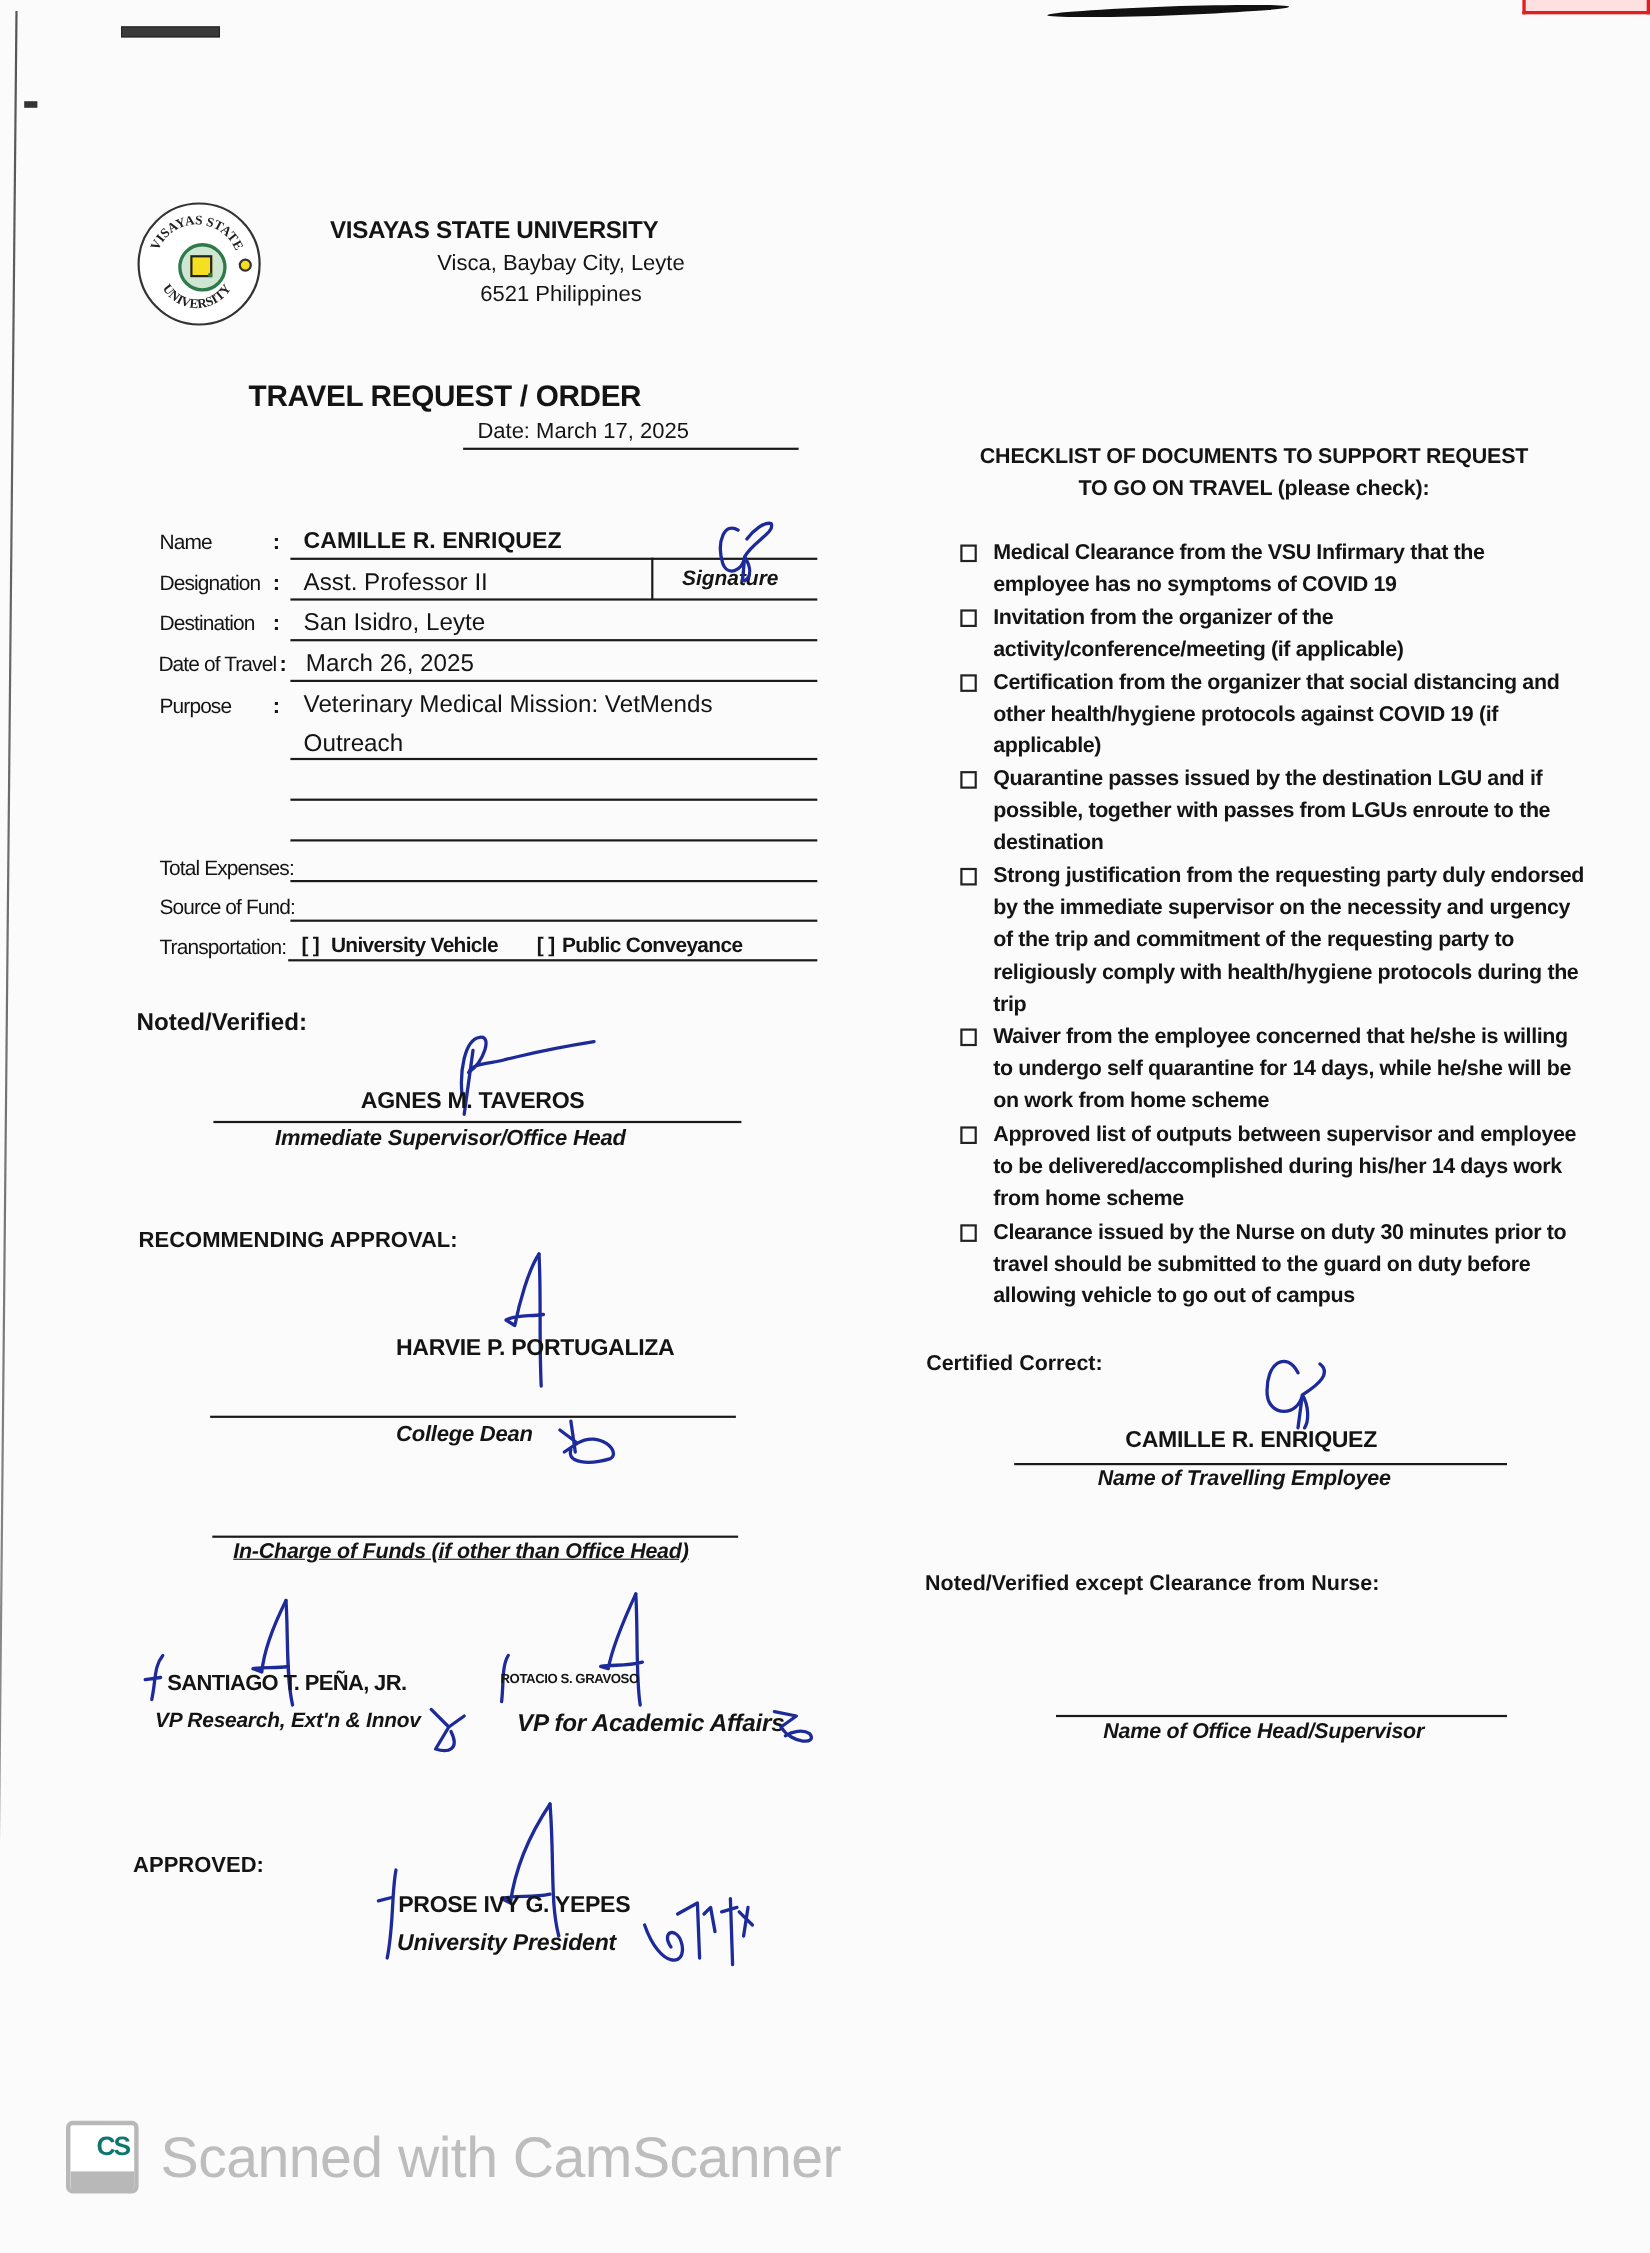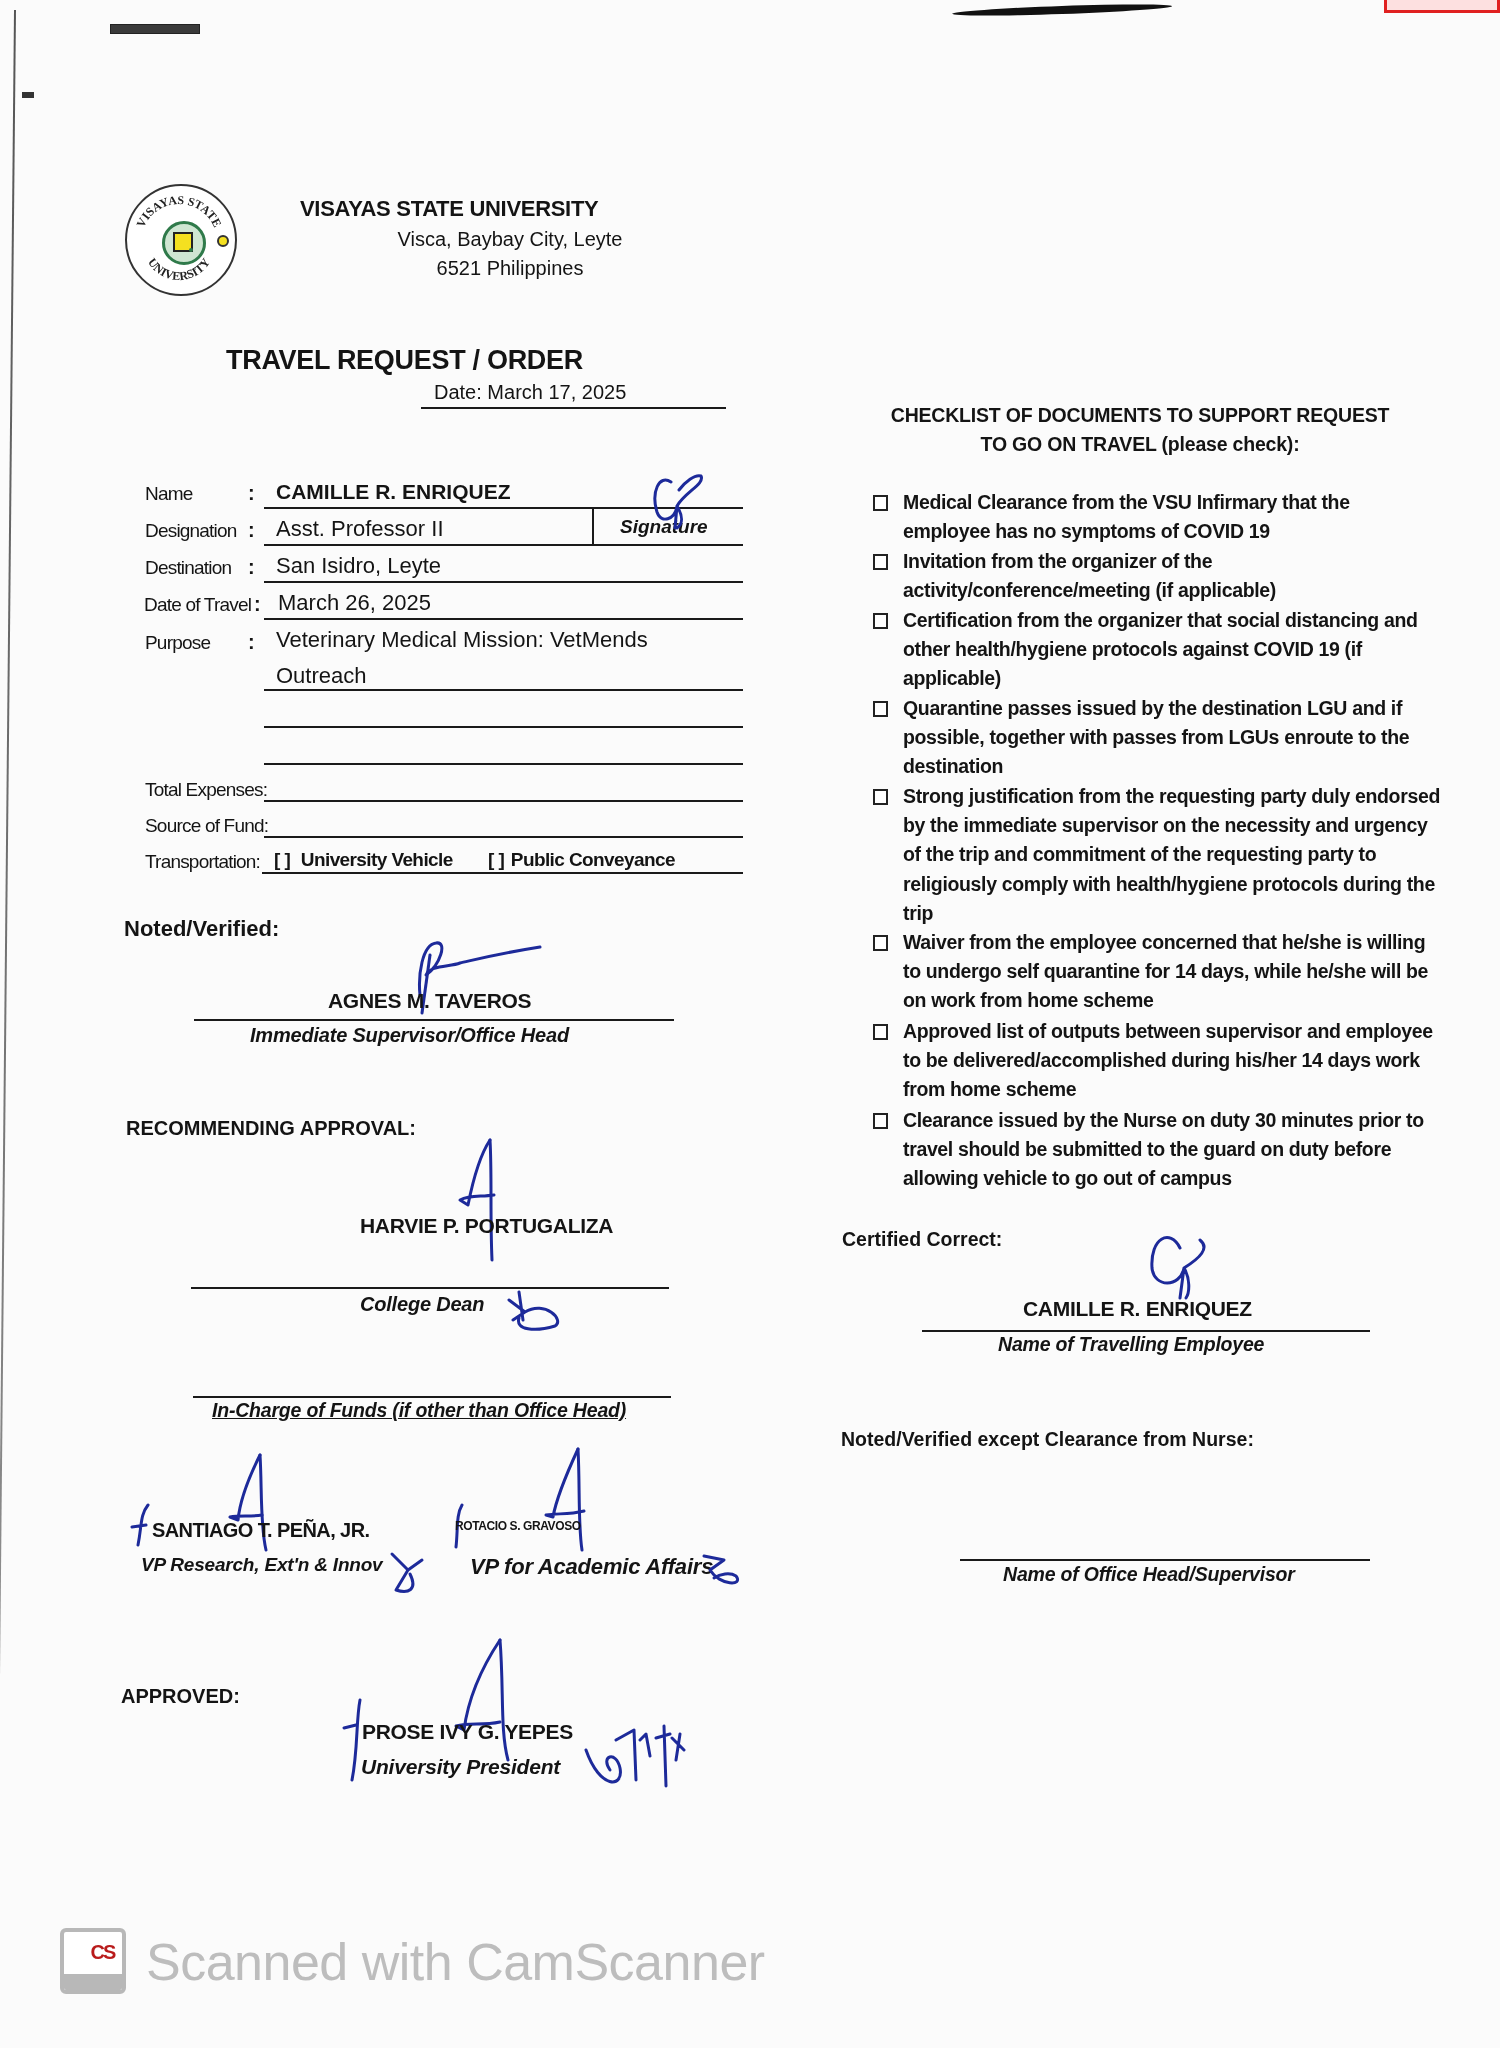--- a/index.html
+++ b/index.html
@@ -49,21 +49,21 @@
   .cl-item { position:absolute; left:870px; width:570px; }
   .cl-box { position:absolute; left:3px; top:7px; width:11px; height:12px; border:2px solid #222; background:#fff; }
   .cl-text { margin-left:33px; font-size:19.5px; font-weight:bold; line-height:29.2px; letter-spacing:-0.35px; }
 
   .sec-head { position:absolute; font-size:22px; font-weight:bold; }
   .sec-head.sm { font-size:20px; }
   .signame { position:absolute; font-size:21px; font-weight:bold; letter-spacing:-0.3px; white-space:nowrap; }
   .sigrole { position:absolute; font-size:20px; font-weight:bold; font-style:italic; white-space:nowrap; letter-spacing:-0.2px; }
 
   .cs-logo { position:absolute; left:60px; top:1928px; width:66px; height:66px; border:4px solid #b8b8b8; border-radius:6px; box-sizing:border-box; background:#fff; overflow:hidden; }
-  .cs-logo span { display:block; text-align:center; font-size:20px; font-weight:bold; color:#b91c1c; line-height:40px; letter-spacing:-2px;margin-left:19px; }
+  .cs-logo span { display:block; text-align:center; font-size:24px; font-weight:bold; color:#0f766e; line-height:40px; letter-spacing:-2px;margin-left:19px; }
   .cs-logo .bar { position:absolute; left:0; right:0; bottom:0; height:16px; background:#b8b8b8; }
   .cs-text { position:absolute; left:146px; top:1932px; font-size:52px; color:#bdbdbd; letter-spacing:-0.5px; }
 </style>
 </head>
 <body>
 
 <div class="edge-left"></div>
 <div class="tape"></div>
 <div class="tick"></div>
 <div class="smudge"></div>

